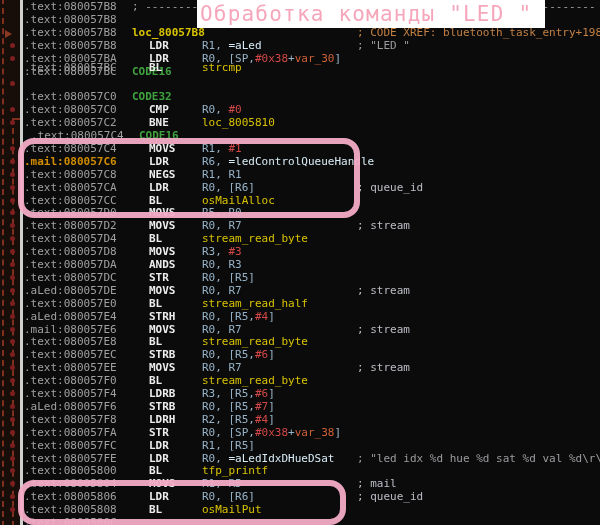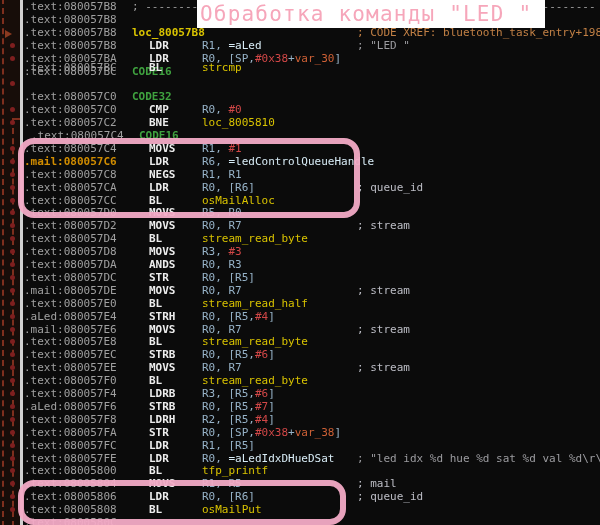--- a/index.html
+++ b/index.html
@@ -66,21 +66,21 @@
       <div class="line" style="top: 154.8px;"><span class="addr hl">.mail:080057C6</span><span class="mnem">LDR     </span><span class="op-reg">R6, </span><span class="op-name">=ledControlQueueHandle</span></div>
       <div class="line" style="top: 167.7px;"><span class="addr">.text:080057C8</span><span class="mnem">NEGS    </span><span class="op-reg">R1, R1</span></div>
       <div class="line" style="top: 180.6px;"><span class="addr">.text:080057CA</span><span class="mnem">LDR     </span><span class="op-reg">R0, [R6]</span><span class="cmt cmt-cmt">; queue_id</span></div>
       <div class="line" style="top: 193.5px;"><span class="addr">.text:080057CC</span><span class="mnem">BL      </span><span class="op-func">osMailAlloc</span></div>
       <div class="line" style="top: 206.4px;"><span class="addr">.text:080057D0</span><span class="mnem">MOVS    </span><span class="op-reg">R5, R0</span></div>
       <div class="line" style="top: 219.3px;"><span class="addr">.text:080057D2</span><span class="mnem">MOVS    </span><span class="op-reg">R0, R7</span><span class="cmt cmt-cmt">; stream</span></div>
       <div class="line" style="top: 232.2px;"><span class="addr">.text:080057D4</span><span class="mnem">BL      </span><span class="op-func">stream_read_byte</span></div>
       <div class="line" style="top: 245.1px;"><span class="addr">.text:080057D8</span><span class="mnem">MOVS    </span><span class="op-reg">R3, </span><span class="op-num">#3</span></div>
       <div class="line" style="top: 258px;"><span class="addr">.text:080057DA</span><span class="mnem">ANDS    </span><span class="op-reg">R0, R3</span></div>
       <div class="line" style="top: 270.9px;"><span class="addr">.text:080057DC</span><span class="mnem">STR     </span><span class="op-reg">R0, [R5]</span></div>
-      <div class="line" style="top: 283.8px;"><span class="addr">.mail:080057DE</span><span class="mnem">MOVS    </span><span class="op-reg">R0, R7</span><span class="cmt cmt-cmt">; stream</span></div>
+      <div class="line" style="top: 283.8px;"><span class="addr">.aLed:080057DE</span><span class="mnem">MOVS    </span><span class="op-reg">R0, R7</span><span class="cmt cmt-cmt">; stream</span></div>
       <div class="line" style="top: 296.7px;"><span class="addr">.text:080057E0</span><span class="mnem">BL      </span><span class="op-func">stream_read_half</span></div>
       <div class="line" style="top: 309.6px;"><span class="addr">.aLed:080057E4</span><span class="mnem">STRH    </span><span class="op-reg">R0, [R5,</span><span class="op-num">#4</span><span class="op-reg">]</span></div>
       <div class="line" style="top: 322.5px;"><span class="addr">.mail:080057E6</span><span class="mnem">MOVS    </span><span class="op-reg">R0, R7</span><span class="cmt cmt-cmt">; stream</span></div>
       <div class="line" style="top: 335.4px;"><span class="addr">.text:080057E8</span><span class="mnem">BL      </span><span class="op-func">stream_read_byte</span></div>
       <div class="line" style="top: 348.3px;"><span class="addr">.text:080057EC</span><span class="mnem">STRB    </span><span class="op-reg">R0, [R5,</span><span class="op-num">#6</span><span class="op-reg">]</span></div>
       <div class="line" style="top: 361.2px;"><span class="addr">.text:080057EE</span><span class="mnem">MOVS    </span><span class="op-reg">R0, R7</span><span class="cmt cmt-cmt">; stream</span></div>
       <div class="line" style="top: 374.1px;"><span class="addr">.text:080057F0</span><span class="mnem">BL      </span><span class="op-func">stream_read_byte</span></div>
       <div class="line" style="top: 387px;"><span class="addr">.text:080057F4</span><span class="mnem">LDRB    </span><span class="op-reg">R3, [R5,</span><span class="op-num">#6</span><span class="op-reg">]</span></div>
       <div class="line" style="top: 399.9px;"><span class="addr">.aLed:080057F6</span><span class="mnem">STRB    </span><span class="op-reg">R0, [R5,</span><span class="op-num">#7</span><span class="op-reg">]</span></div>
       <div class="line" style="top: 412.8px;"><span class="addr">.text:080057F8</span><span class="mnem">LDRH    </span><span class="op-reg">R2, [R5,</span><span class="op-num">#4</span><span class="op-reg">]</span></div>

